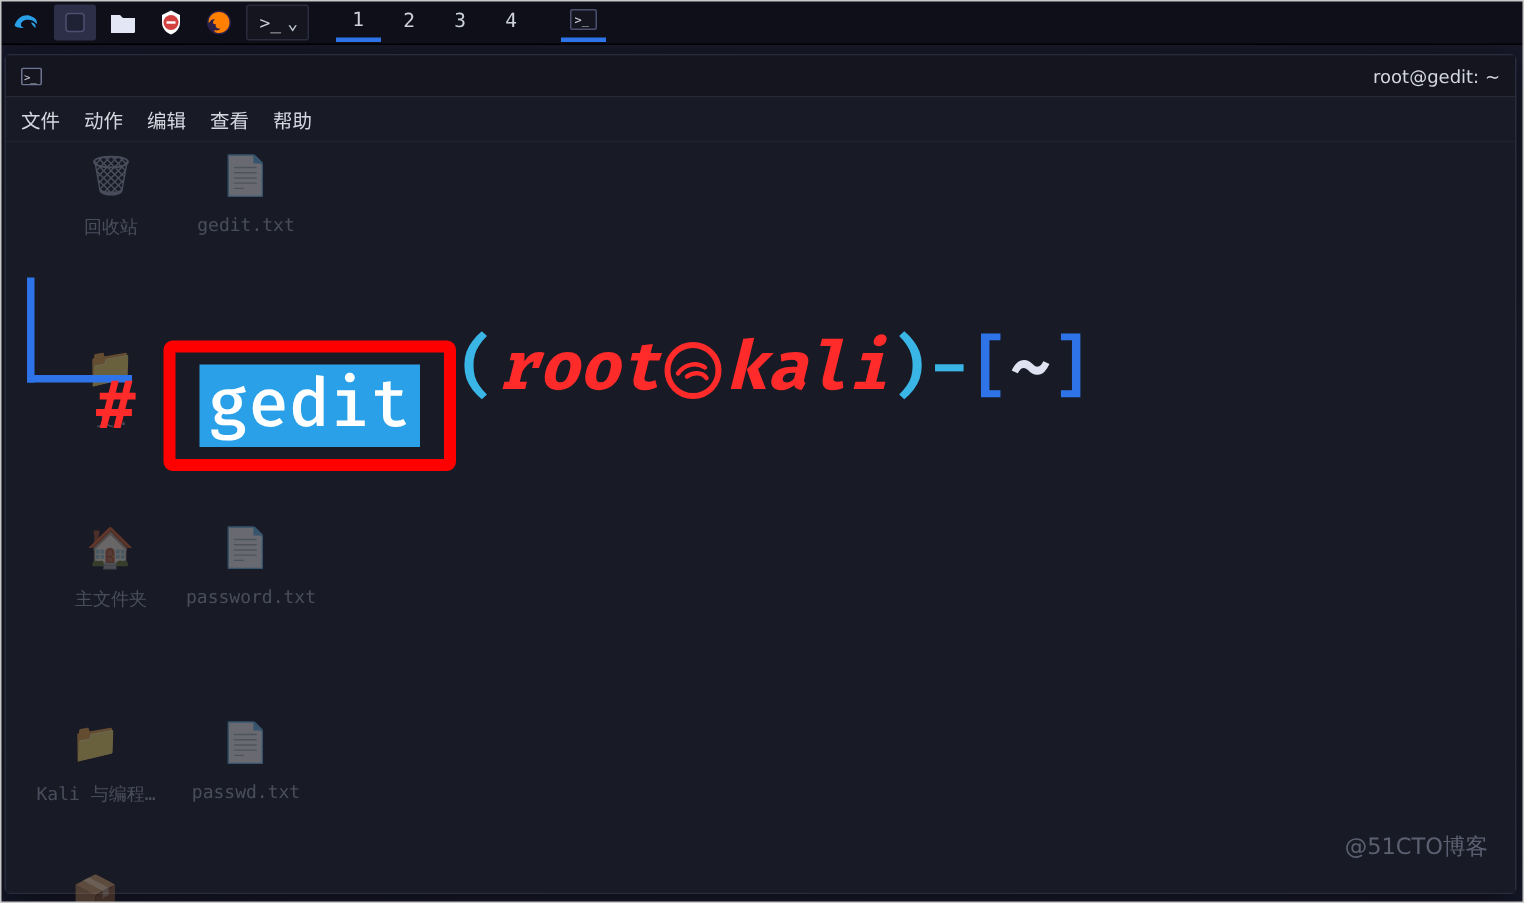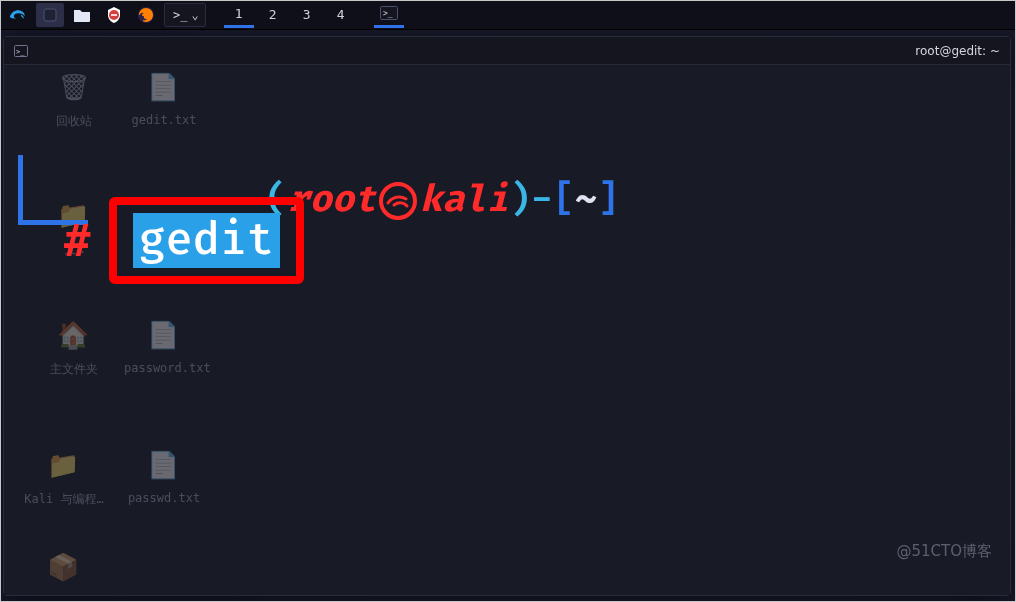--- a/index.html
+++ b/index.html
@@ -83,21 +83,21 @@
   .term-menubar span { cursor: default; }
   .term-body {
     flex: 1; position: relative;
     background: #181a25;
     font-family: "DejaVu Sans Mono", "Fira Code", monospace;
   }
   
   .desk-under { position:absolute; inset:0; pointer-events:none; }
   .prompt-block {
     position: absolute; left: 10px; top: 72px;
-    font-size: 36px; line-height: 1.25; font-weight: 600;
+    font-size: 44px; line-height: 1.25; font-weight: 600;
     font-family: "Fira Code","DejaVu Sans Mono",monospace;
     text-align: right;
   }
   .prompt-line1 { white-space: pre; }
   .c-paren { color: #39b6e6; }
   .c-user  { color: #ff2a2a; font-weight: 800; font-style: italic; }
   .c-at    { display:inline-flex;align-items:center;justify-content:center;width:44px;height:44px;vertical-align:middle; }
   .c-host  { color: #ff2a2a; font-weight: 800; font-style: italic; }
   .c-brack { color: #39b6e6; }
   .c-brack2{ color: #2e74e8; }
@@ -117,21 +117,21 @@
     border: 8px solid #ff0000; border-radius: 6px;
     padding: 8px 16px; background: transparent;
     font-size: 44px; font-weight: 500;
     font-family: "Fira Code","DejaVu Sans Mono",monospace;
     display: flex; align-items: flex-start; gap: 14px;
   }
   .cmd-gedit { background: #2aa0e8; color: #ffffff; padding: 0 6px; }
   .cmd-arg { color: #dfe2f0; letter-spacing: 2px; }
   .cmd-arg::after { content:""; display:inline-block; width:28px; border-bottom:4px solid #dfe2f0; margin-left:6px; vertical-align:-4px;}
   .watermark {
-    position: absolute; right: 18px; bottom: 34px;
+    position: absolute; right: 18px; bottom: 21px;
     font-size: 15px; color: #8a8ea3; opacity: 0.6;
     font-family: "DejaVu Sans", sans-serif;
   }
   
   .outer {
     position:absolute; left:0; top:0; width:1016px; height:602px;
     border:1px solid #c8c8c8; box-sizing:border-box; pointer-events:none; z-index:50;
   }
 </style>
 </head>
@@ -189,20 +189,27 @@
 <div class="term-window">
   <div class="term-titlebar">
     <div class="left">
       <svg width="14" height="12" viewBox="0 0 14 12">
           <rect x="0.5" y="0.5" width="13" height="11" rx="1" fill="none" stroke="#6f7491"></rect>
           <text x="2" y="9" font-size="7" fill="#cfd2dc" font-family="monospace">&gt;_</text>
         </svg>
     </div>
     <div>root@gedit: ~</div>
   </div>
+  <div class="term-menubar">
+    <span>文件</span>
+    <span>动作</span>
+    <span>编辑</span>
+    <span>查看</span>
+    <span>帮助</span>
+  </div>
   <div class="term-body">
 
     <div class="desk-under">
       <div class="desk-icon" style="left:30px;top:0px">
         <div class="glyph">🗑</div>
         <div>回收站</div>
       </div>
       <div class="desk-icon" style="left:120px;top:0px">
         <div class="glyph">📄</div>
         <div>gedit.txt</div>

